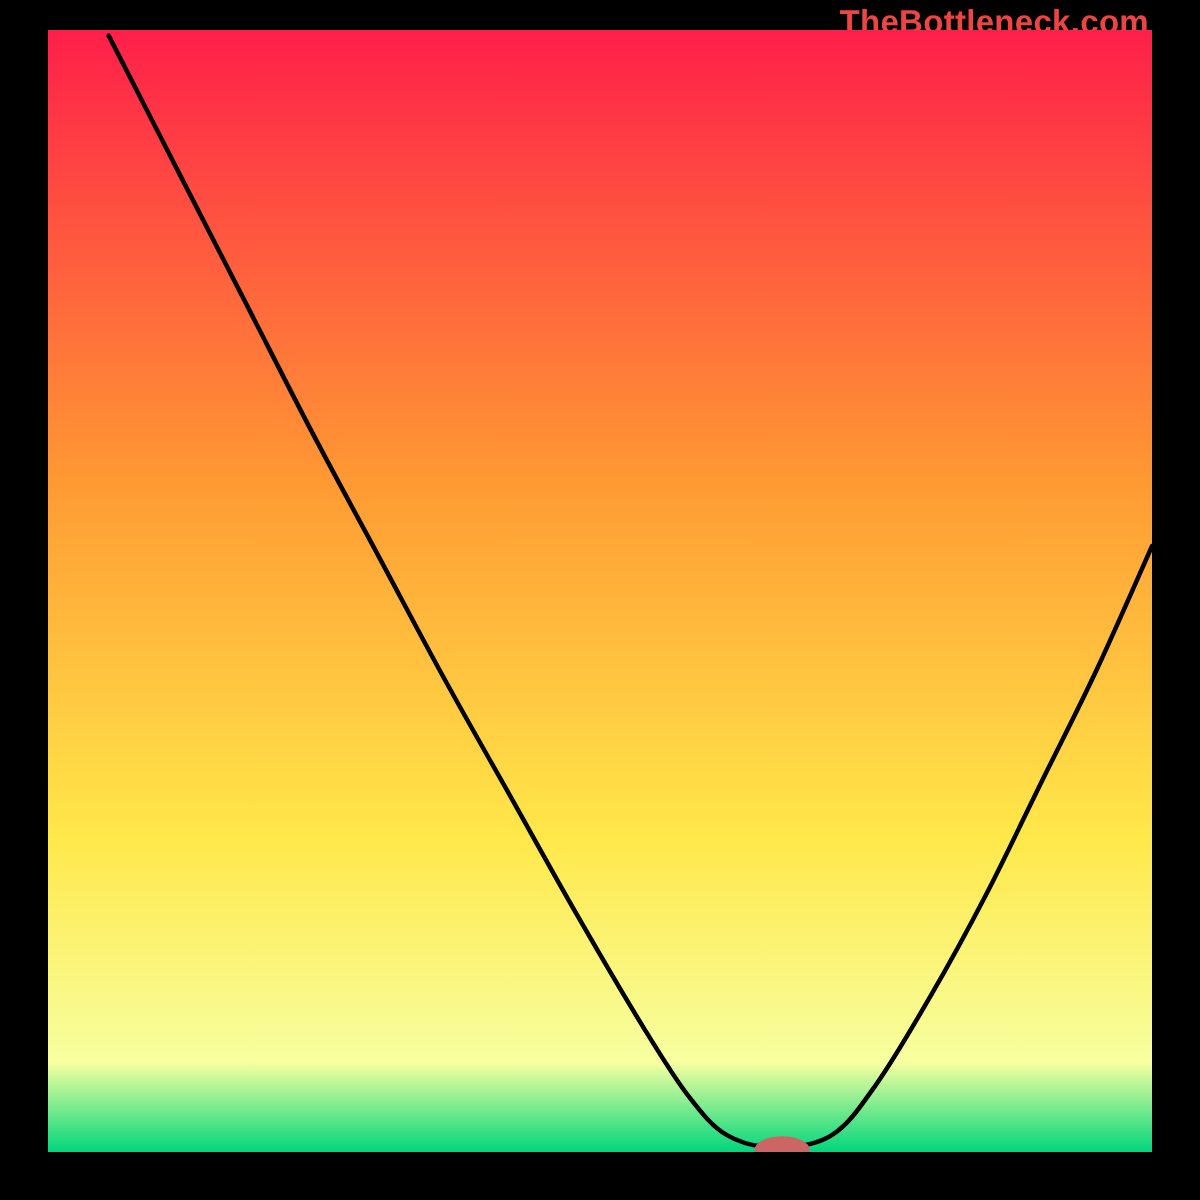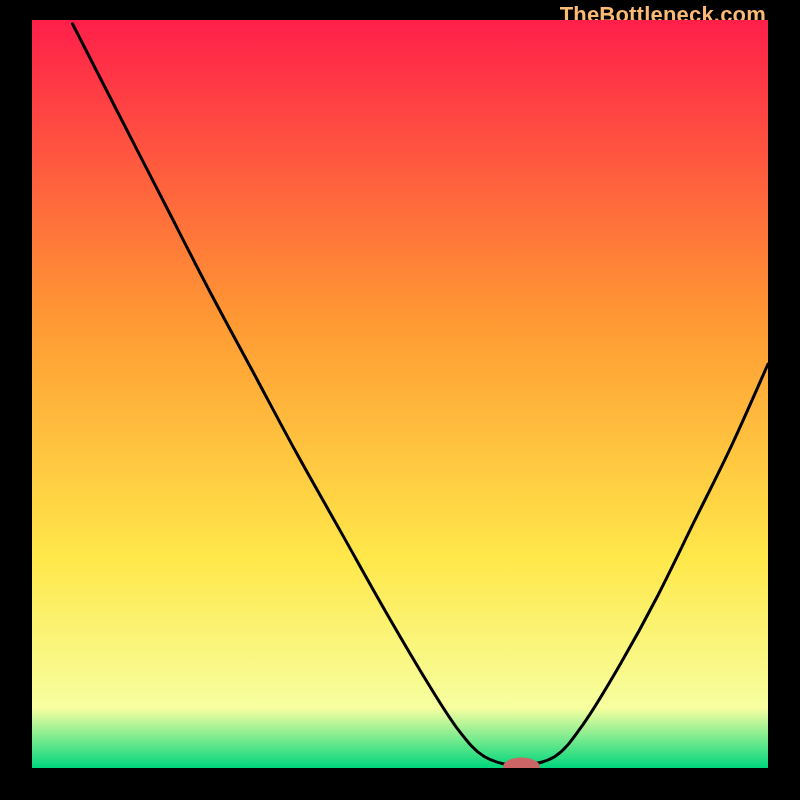--- a/index.html
+++ b/index.html
@@ -21,21 +21,21 @@
     position: absolute;
     left: 32px;
     top: 20px;
     width: 736px;
     height: 748px;
   }
   .watermark {
     position: absolute;
     top: 2px;
     right: 34px;
-    color: #fdba74;
+    color: #ef4444;
     font-size: 22px;
     font-weight: 600;
     letter-spacing: 0.2px;
     font-family: Arial, Helvetica, sans-serif;
   }
   svg {
     display: block;
   }
 </style>
 </head>

